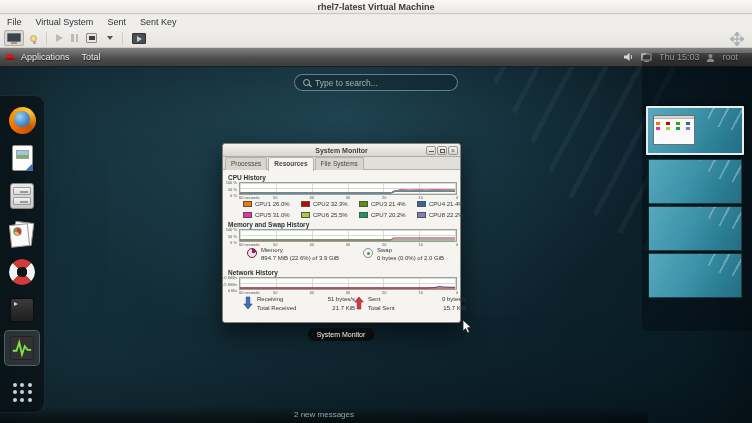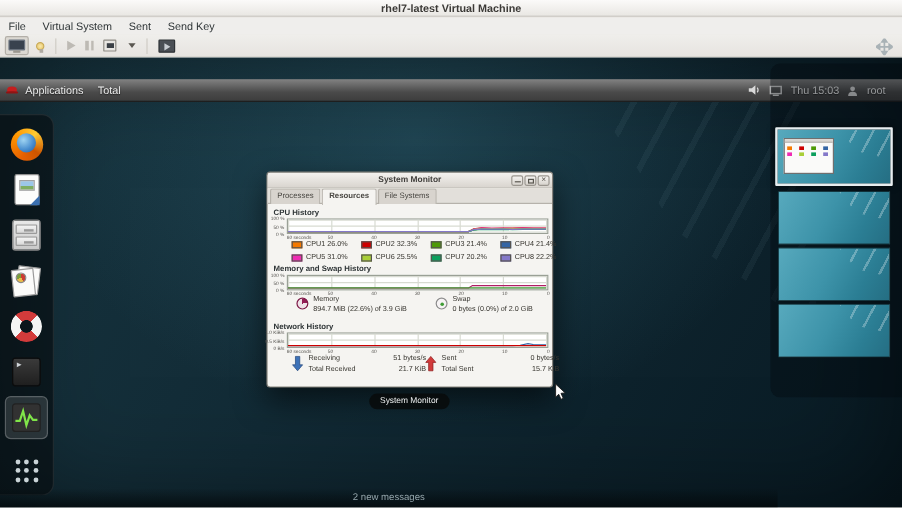--- a/index.html
+++ b/index.html
@@ -40,21 +40,21 @@
       radial-gradient(ellipse at 46% 18%, rgba(64,130,150,0.30), rgba(64,130,150,0) 55%),
       linear-gradient(118deg,#17343f 0%,#122b36 40%,#0d222c 70%,#081a23 100%);
     box-shadow: inset 0 0 90px rgba(0,0,0,0.5); }
   .streaks { position:absolute; left:420px; top:18px; width:260px; height:210px; pointer-events:none;
     background:repeating-linear-gradient(118deg, rgba(160,200,214,0) 0 12px, rgba(160,200,214,0.06) 12px 17px, rgba(160,200,214,0) 17px 30px);
     clip-path:polygon(25% 0,100% 0,100% 100%,55% 60%); }
 
   
   .topbar { position:absolute; top:0; left:0; width:752px; height:19px;
     background:linear-gradient(#828282,#4a4a4a 60%,#3d3d3d); border-bottom:1px solid #1e1e1e;
-    display:flex; align-items:center; font-size:9px; color:#ececec; text-shadow:0 1px 1px rgba(0,0,0,.6);margin-top:18px; }
+    display:flex; align-items:center; font-size:9px; color:#ececec; text-shadow:0 1px 1px rgba(0,0,0,.6); }
   .tb-item { padding:0 6px; line-height:19px; }
   .tb-right { margin-left:auto; display:flex; align-items:center; gap:7px; padding-right:14px; }
   .redhat { width:10px; height:7px; position:relative; margin-left:5px; }
   .redhat .crown { position:absolute; left:1px; top:0; width:8px; height:5px; background:#c41e1e; border-radius:50% 50% 20% 20%; }
   .redhat .brim { position:absolute; left:0; top:4px; width:10px; height:2px; background:#8f1414; border-radius:40%; }
 
   
   .search-pill { position:absolute; top:26px; left:294px; width:164px; height:17px;
     border:1px solid rgba(170,195,205,0.55); border-radius:9px; background:rgba(12,30,38,0.35);
     display:flex; align-items:center; padding:0 8px; gap:5px; }
@@ -155,21 +155,21 @@
 </style>
 </head>
 <body>
 
 <div class="vm-titlebar">rhel7-latest Virtual Machine</div>
 
 <div class="vm-menubar">
   <span class="menu-item">File</span>
   <span class="menu-item">Virtual System</span>
   <span class="menu-item">Sent</span>
-  <span class="menu-item">Send Key</span>
+  <span class="menu-item">Sent Key</span>
 </div>
 
 <div class="vm-toolbar">
   <span class="tbtn pressed">
     <span class="mini-monitor">
         <span class="scr"></span>
         <span class="base"></span>
       </span>
   </span>
   <span class="tbtn">
@@ -228,20 +228,24 @@
       </svg>
       <span>Thu 15:03</span>
       <svg width="9" height="9" viewBox="0 0 9 9">
         <circle cx="4.5" cy="3" r="2" fill="#d9d9d9"></circle>
         <path d="M0.8 9 Q0.8 5.5 4.5 5.5 Q8.2 5.5 8.2 9 Z" fill="#d9d9d9"></path>
       </svg>
       <span>root</span>
     </span>
   </div>
 
+  <div class="search-pill">
+    <span class="mag"></span>
+    <input type="text" placeholder="Type to search..." style="">
+  </div>
 
   <div class="dash">
     <div class="dock-item" style="top:9px">
         <span class="ff-outer">
           <span class="ff-inner"></span>
         </span>
       </div>
     <div class="dock-item" style="top:47px">
         <span class="doc-icon">
           <span class="pic"></span>

